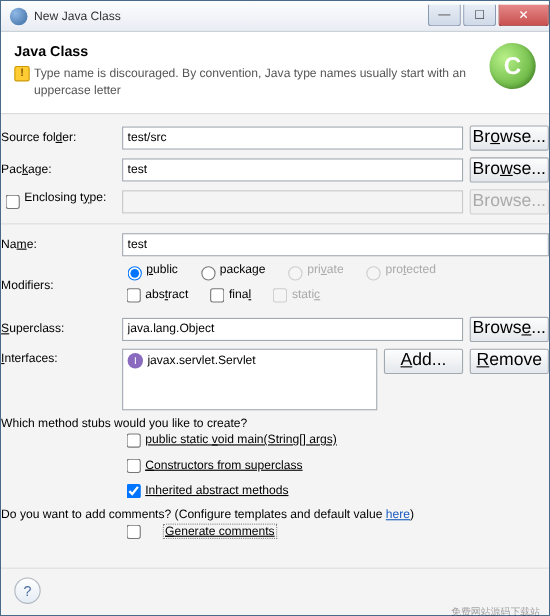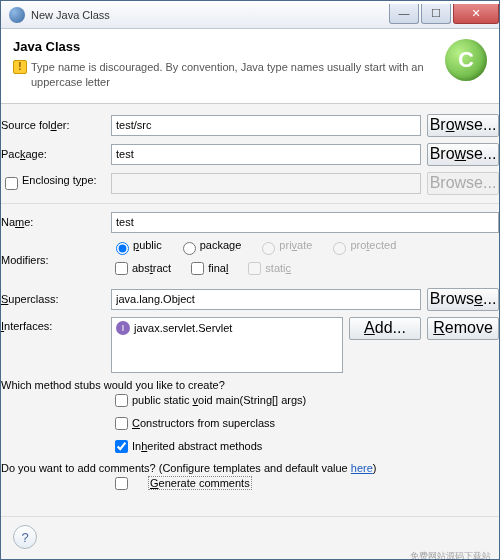--- a/index.html
+++ b/index.html
@@ -31,21 +31,21 @@
 .radio-wrap { display: flex; align-items: flex-start; margin-right: 16px; }
 .radio-wrap input { margin-right: 4px; }
 .radio-wrap.dim { color: #aaa; }
 .chk-wrap { display: flex; align-items: center; margin-right: 16px; }
 .chk-wrap.dim { color: #aaa; }
 .iface-box { flex: 1; height: 56px; border: 1px solid #a0a8b0; background: #fff; display: flex; flex-direction: column; }
 .iface-item { display: flex; align-items: center; padding: 3px 4px; }
 .iface-icon { width: 14px; height: 14px; border-radius: 50%; background: #8a6abf; color: #fff; font-size: 9px; display: flex; align-items: center; justify-content: center; margin-right: 4px; }
 .iface-col { display: flex; flex-direction: row; }
 .iface-col .btn { margin-bottom: 5px; }
-.stub-row { display: flex; align-items: center; margin-bottom: 4px; margin-left: 110px; }
+.stub-row { display: flex; align-items: center; margin-bottom: 4px; margin-left: 110px; text-decoration: underline; }
 .link { color: #1a5abf; text-decoration: underline; margin-top: 47px; }
 .bottom-bar { padding: 8px 12px 10px; background: #f4f4f4; border-top: 1px solid #ddd; display: flex; align-items: center; }
 .help-icon { width: 24px; height: 24px; border: 1px solid #b0b8c0; border-radius: 50%; background: linear-gradient(to bottom, #fff, #e4ecf4); display: flex; align-items: center; justify-content: center; color: #4a6a9a; font-size: 13px; }
 .watermark { position: absolute; right: 8px; bottom: 6px; font-size: 16px; font-weight: bold; font-style: italic; color: rgba(60,100,160,.45); pointer-events: none; }
 .watermark-sub { position: absolute; right: 8px; bottom: -4px; font-size: 9px; color: rgba(0,0,0,.35); pointer-events: none; }
 .pos-rel { position: relative; }
 </style>
 </head>
 <body>
 

